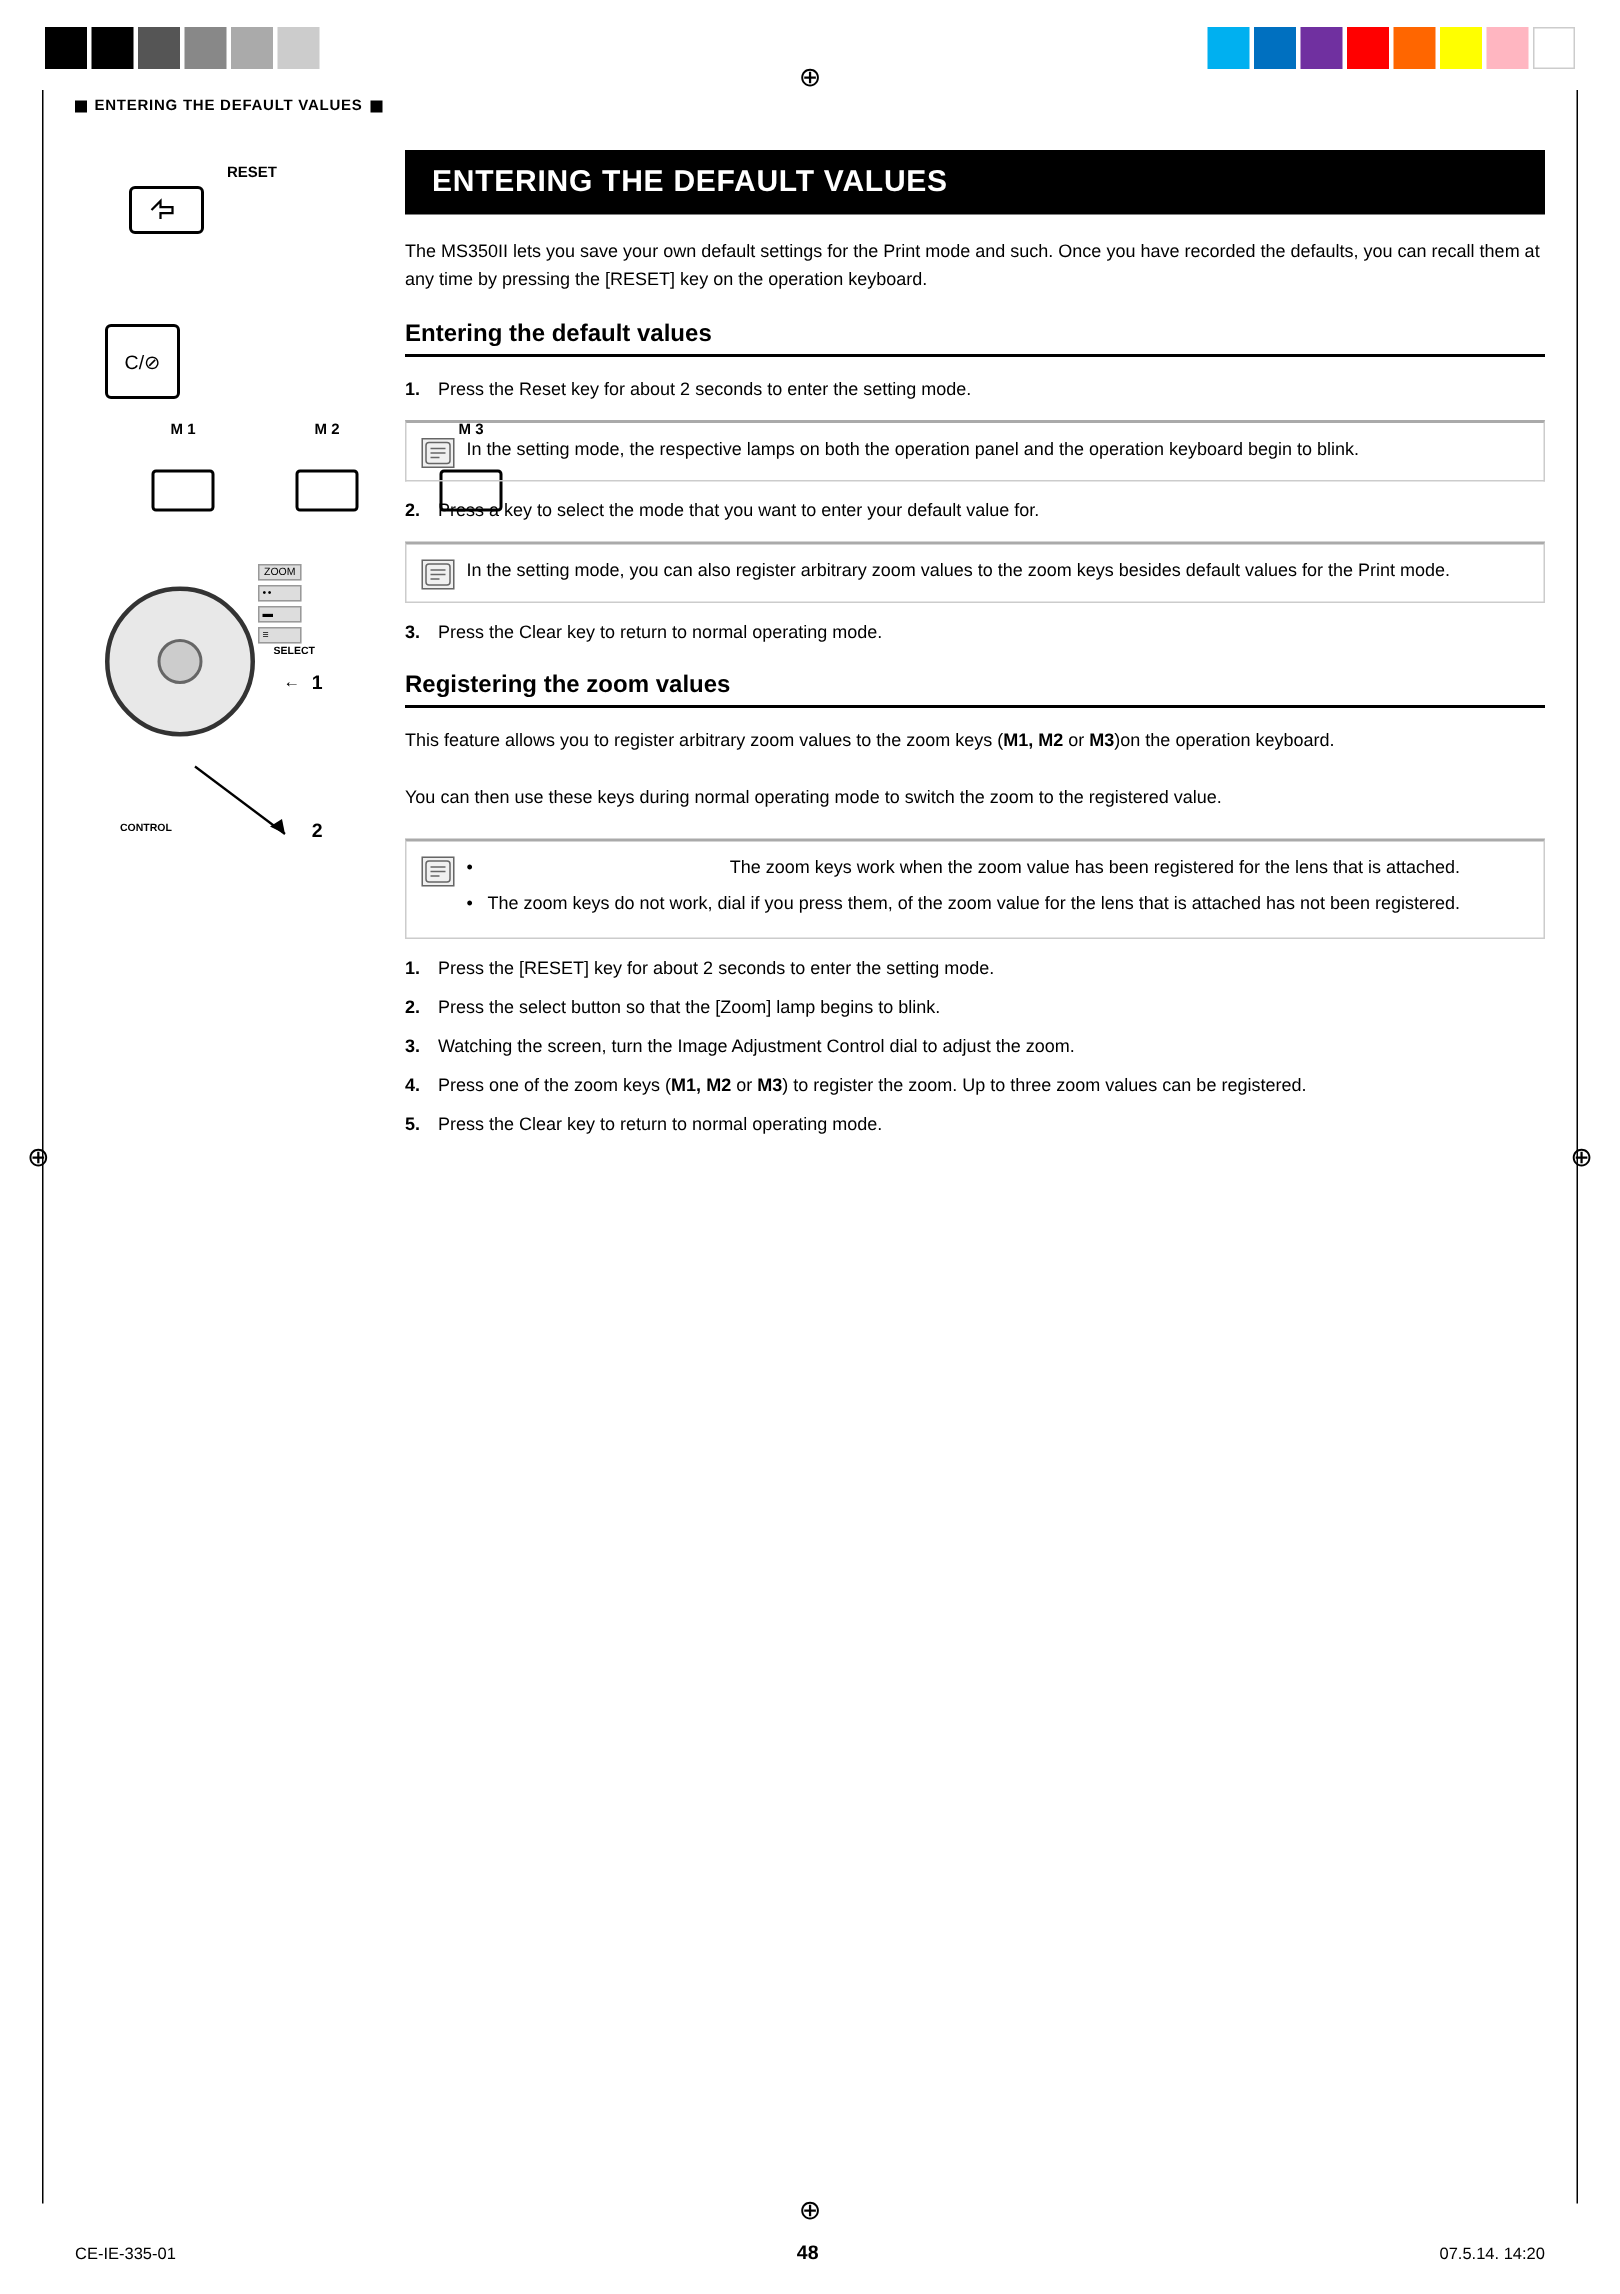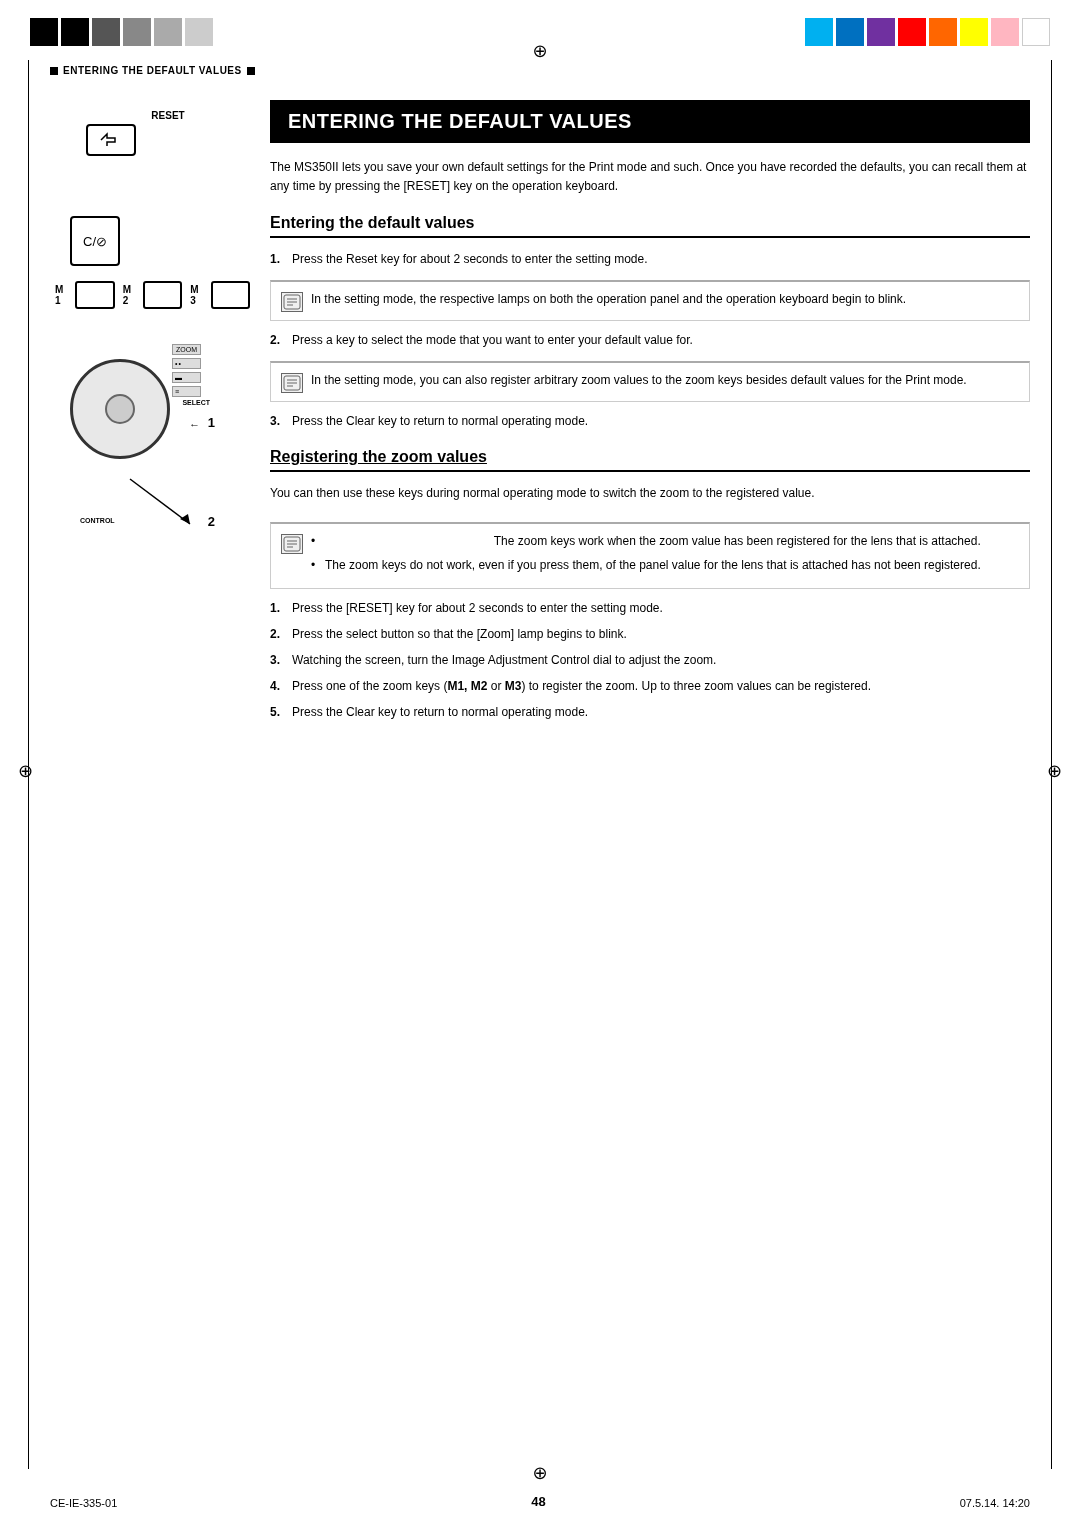--- a/index.html
+++ b/index.html
@@ -212,23 +212,24 @@
     .mode-keys-diagram {
       margin-left: 5px;
       margin-bottom: 30px;
     }
     .mode-keys-row {
       display: flex;
       gap: 8px;
     }
     .mode-key {
       display: flex;
-      flex-direction: row;
-      align-items: center;
-      gap: 5px;
+      flex-direction: column;
+      align-items: center;
+      gap: 21px;
+      margin-left: 46px;
     }
     .mode-key-label {
       font-size: 10px;
       font-weight: bold;
     }
     .mode-key-box {
       width: 42px;
       height: 28px;
       border: 2px solid #000;
       border-radius: 3px;
@@ -484,37 +485,40 @@
       <span>In the setting mode, you can also register arbitrary zoom values to the zoom keys besides default values for the Print mode.</span>
     </div>
 
     <ol class="numbered-list">
       <li>
         <span class="list-num">3.</span>
         <span>Press the Clear key to return to normal operating mode.</span>
       </li>
     </ol>
 
-    <div class="section-heading" style="margin-top:18px;text-decoration:underline;">Registering the zoom values</div>
-
+    <div class="section-heading" style="margin-top:18px;">Registering the zoom values</div>
+
+    <p class="intro-text">
+      This feature allows you to register arbitrary zoom values to the zoom keys (<strong>M1,</strong> <strong>M2</strong> or <strong>M3</strong>)on the operation keyboard.
+    </p>
 
     <p class="intro-text">You can then use these keys during normal operating mode to switch the zoom to the registered value.</p>
 
     <div class="info-box">
       <div class="info-icon">
         <svg width="18" height="16" viewBox="0 0 18 16">
           <rect x="1" y="1" width="16" height="14" rx="2" fill="none" stroke="#666" stroke-width="1"></rect>
           <line x1="4" y1="5" x2="14" y2="5" stroke="#666" stroke-width="1"></line>
           <line x1="4" y1="8" x2="14" y2="8" stroke="#666" stroke-width="1"></line>
           <line x1="4" y1="11" x2="10" y2="11" stroke="#666" stroke-width="1"></line>
         </svg>
       </div>
       <ul class="bullet-list" style="margin:0;">
         <li>The zoom keys work when the zoom value has been registered for the lens that is attached.</li>
-        <li>The zoom keys do not work, even if you press them, of the panel value for the lens that is attached has not been registered.</li>
+        <li>The zoom keys do not work, dial if you press them, of the zoom value for the lens that is attached has not been registered.</li>
       </ul>
     </div>
 
     <ol class="numbered-list">
       <li>
         <span class="list-num">1.</span>
         <span>Press the [RESET] key for about 2 seconds to enter the setting mode.</span>
       </li>
       <li>
         <span class="list-num">2.</span>

